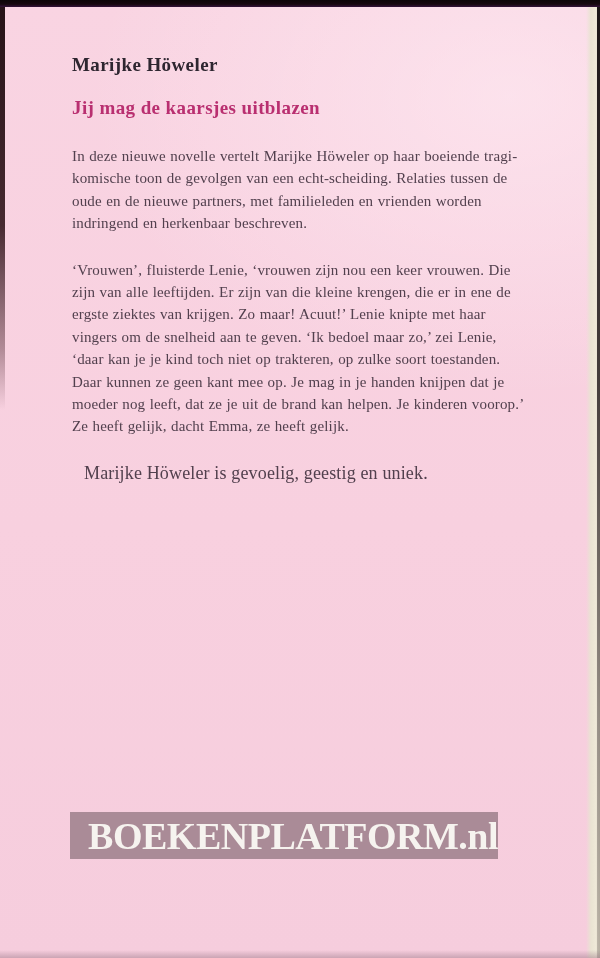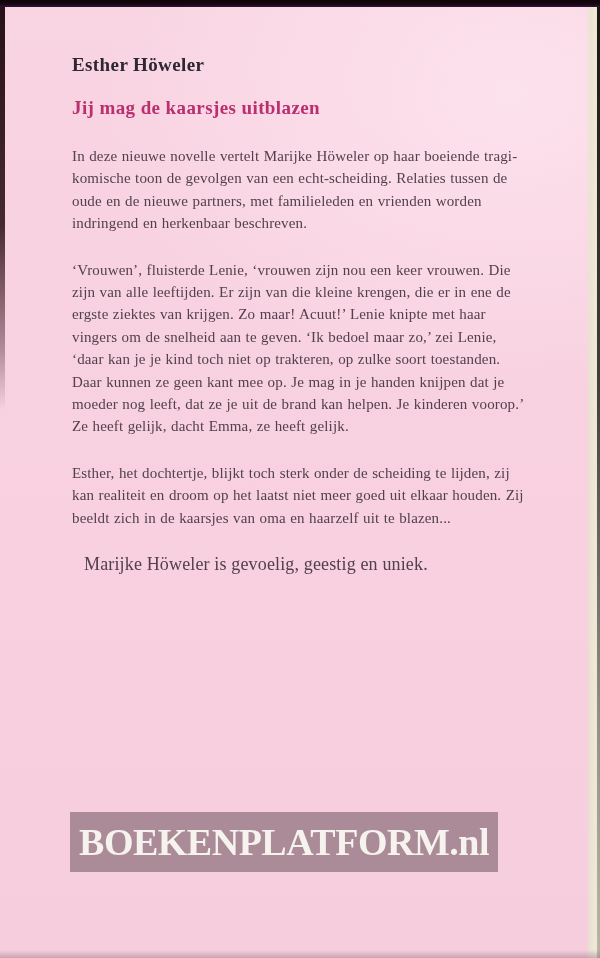--- a/index.html
+++ b/index.html
@@ -74,47 +74,46 @@
     line-height: 22.4px;
     letter-spacing: 0.15px;
     color: #52404e;
   }
   
   .watermark {
     position: absolute;
     left: 70px;
     top: 812px;
     width: 428px;
-    height: 60px;
+    height: 47px;
     background: rgba(100, 78, 86, 0.52);
     display: flex;
     align-items: center;
-    justify-content: center;
+    justify-content: flex-end;
   }
   .watermark span {
     font-family: "Liberation Serif", serif;
     font-weight: bold;
     font-size: 38px;
     letter-spacing: -0.5px;
     white-space: nowrap;
     color: #f6f3ef;
   }
 </style>
 </head>
 <body>
 
 <div class="scan">
 
   <div class="content">
-    <h1 class="author">Esther Höweler</h1>
+    <h1 class="author">Marijke Höweler</h1>
     <h2 class="title">Jij mag de kaarsjes uitblazen</h2>
     <div class="blurb">
       <p>In deze nieuwe novelle vertelt Marijke Höweler op haar boeiende tragi-komische toon de gevolgen van een echt-scheiding. Relaties tussen de oude en de nieuwe partners, met familieleden en vrienden worden indringend en herkenbaar beschreven.</p>
       <p>‘Vrouwen’, fluisterde Lenie, ‘vrouwen zijn nou een keer vrouwen. Die zijn van alle leeftijden. Er zijn van die kleine krengen, die er in ene de ergste ziektes van krijgen. Zo maar! Acuut!’ Lenie knipte met haar vingers om de snelheid aan te geven. ‘Ik bedoel maar zo,’ zei Lenie, ‘daar kan je je kind toch niet op trakteren, op zulke soort toestanden. Daar kunnen ze geen kant mee op. Je mag in je handen knijpen dat je moeder nog leeft, dat ze je uit de brand kan helpen. Je kinderen voorop.’ Ze heeft gelijk, dacht Emma, ze heeft gelijk.</p>
-      <p>Esther, het dochtertje, blijkt toch sterk onder de scheiding te lijden, zij kan realiteit en droom op het laatst niet meer goed uit elkaar houden. Zij beeldt zich in de kaarsjes van oma en haarzelf uit te blazen...</p>
     </div>
     <p class="closing">Marijke Höweler is gevoelig, geestig en uniek.</p>
   </div>
 
   <div class="watermark">
     <span>BOEKENPLATFORM.nl</span>
   </div>
 
   <div class="edge-left"></div>
   <div class="edge-right"></div>

